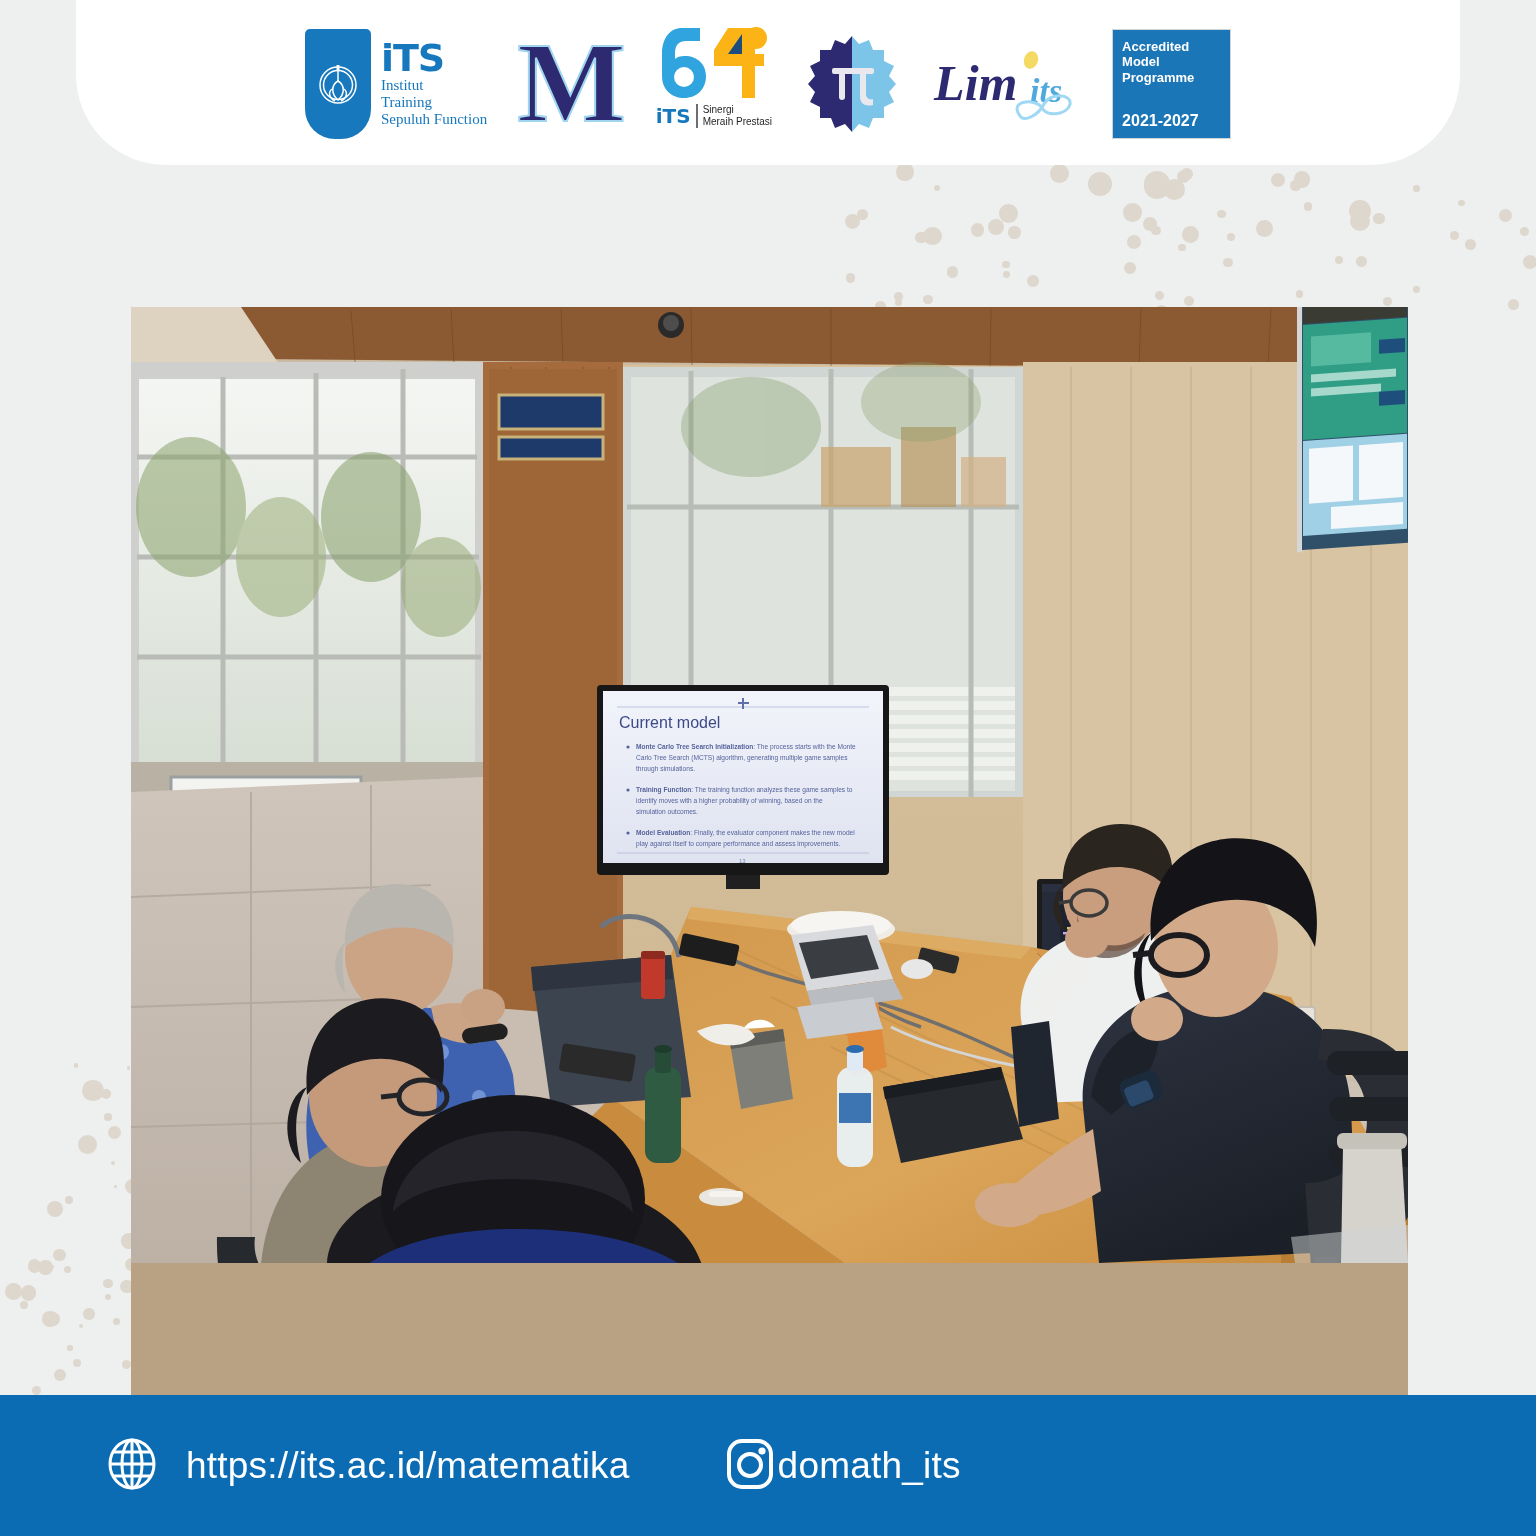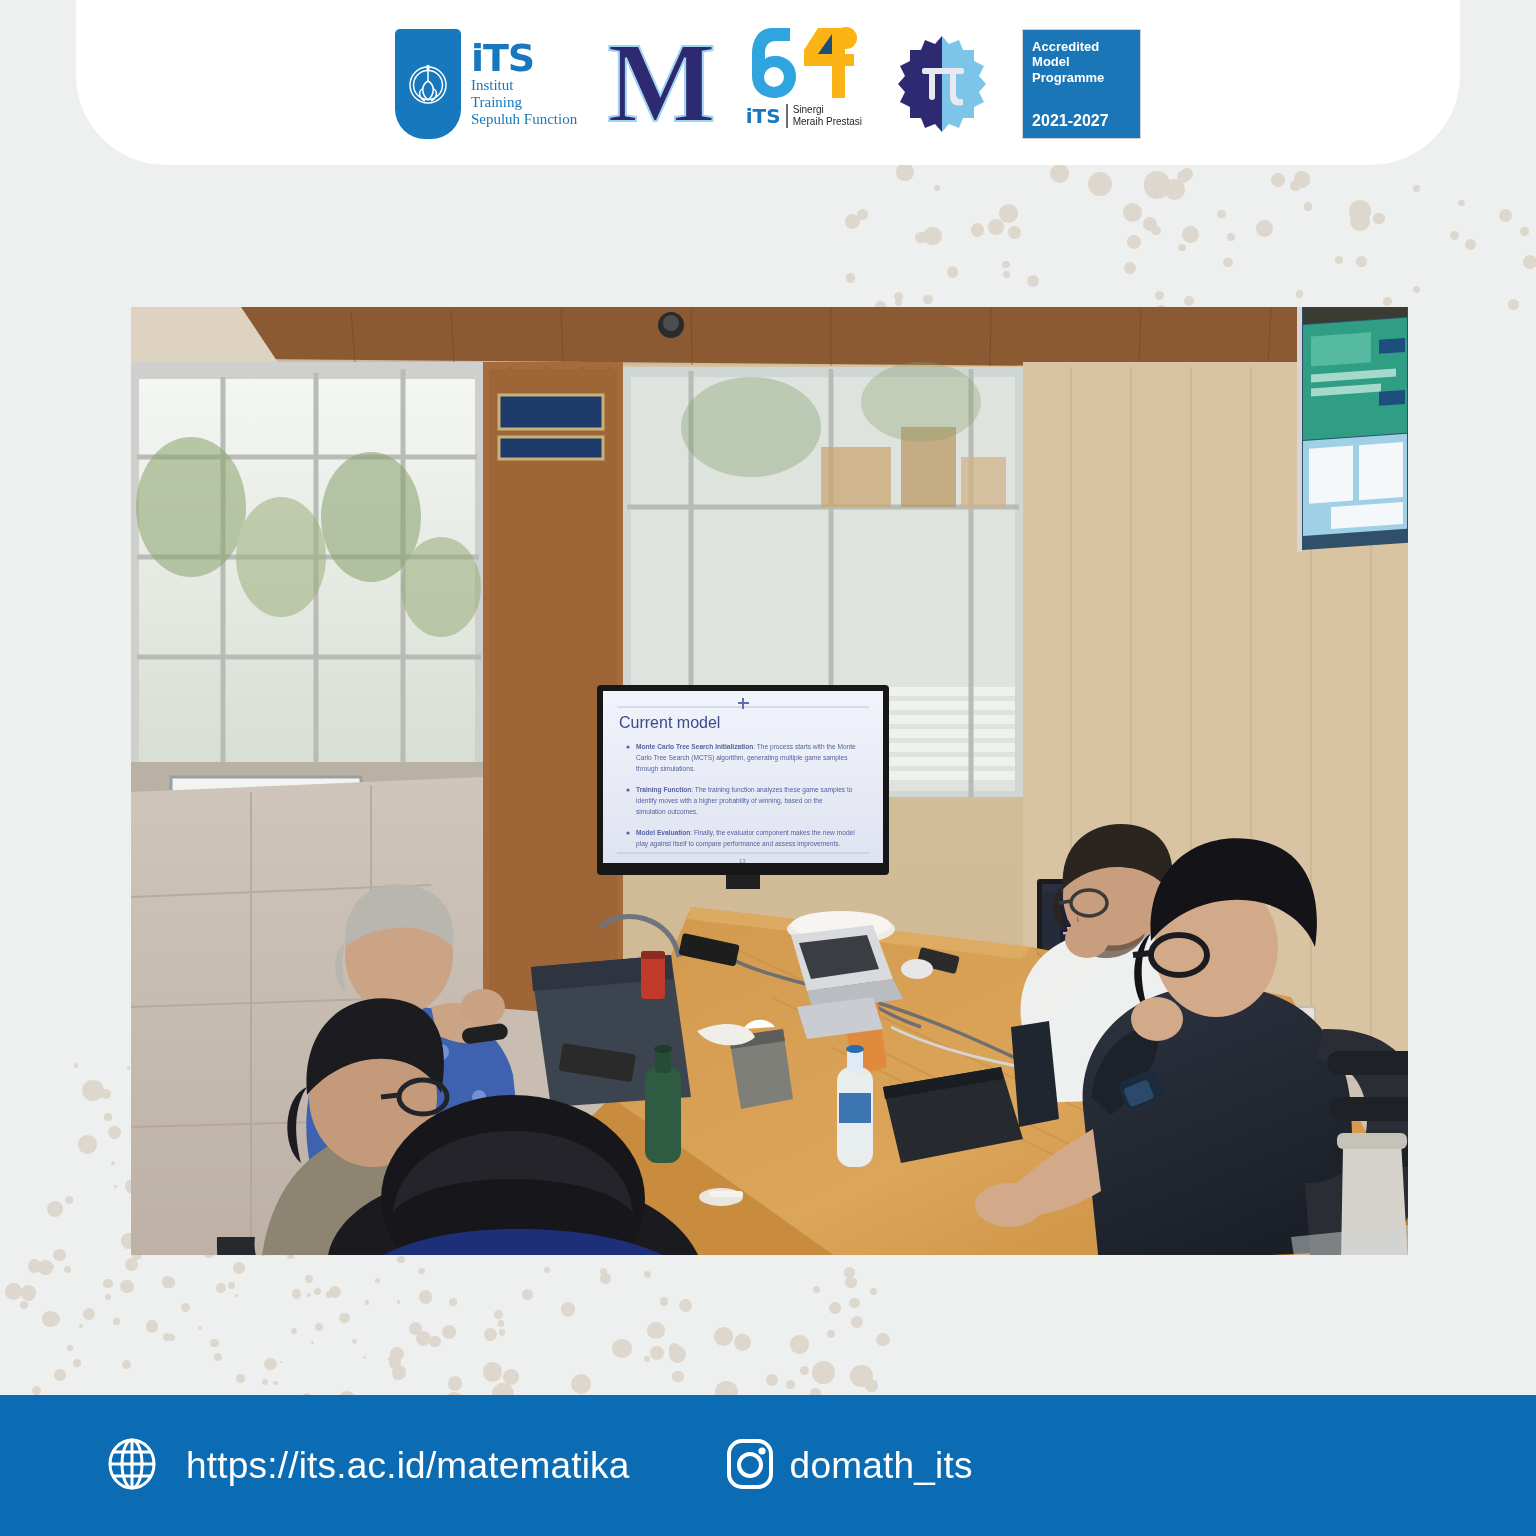--- a/index.html
+++ b/index.html
@@ -100,21 +100,21 @@
   }
   .asiin-right{
     width:100px;background:#1b76b8;color:#fff;padding:9px 8px 8px 9px;
     display:flex;flex-direction:column;justify-content:space-between;
   }
   .asiin-right .l1{font-size:13px;font-weight:bold;line-height:1.22;}
   .asiin-right .l2{font-size:16px;font-weight:bold;}
 
   
   .photo{
-    position:absolute;left:131px;top:307px;width:1277px;height:948px;
+    position:absolute;left:131px;top:307px;width:1277px;height:1228px;
     overflow:hidden;background:#b9a184;z-index:3;
   }
   .photo *{position:absolute;}
 
   
   .footer{
     position:absolute;left:0;bottom:0;width:1536px;height:141px;
     background:#0b6cb4;display:flex;align-items:center;
     z-index:6;
   }
@@ -450,20 +450,30 @@
           <g fill="#e8e8ee">
             <rect x="30" y="34" width="42" height="6" rx="2"></rect>
             <rect x="37" y="38" width="6" height="28" rx="3"></rect>
             <path d="M58 38 h6 v22 c0 4 3 6 7 5 v6 c-9 2 -13 -2 -13 -9 Z"></path>
           </g>
         </svg>
       </div>
     </div>
 
 
+    <div class="logo">
+      <div class="limits">
+        <div class="limits-word">Lim</div>
+        <div class="limits-its">its</div>
+        <svg width="150" height="92" viewBox="0 0 150 92" style="position:absolute;left:0;top:0;">
+          <ellipse cx="99" cy="22" rx="7" ry="9" fill="#f4da62" transform="rotate(18 99 22)"></ellipse>
+          <path d="M88 78 C76 62 104 60 110 70 C116 80 136 76 138 66 C140 56 118 54 112 66 C106 78 92 84 88 78 Z" fill="none" stroke="#9ed8f2" stroke-width="3"></path>
+        </svg>
+      </div>
+    </div>
 
     <div class="logo">
       <div class="asiin">
         <div class="asiin-right">
           <div class="l1">
             <div>Accredited</div>
             <div>Model</div>
             <div>Programme</div>
           </div>
           <div class="l2">2021-2027</div>
@@ -888,21 +898,21 @@
           <path d="M6 14 H46"></path>
           <path d="M4 26 H48"></path>
           <path d="M6 38 H46"></path>
         </g>
       </svg>
     </span>
     <span class="f-label">https://its.ac.id/matematika</span>
   </div>
 
 
-  <div class="f-item" style="margin-left:96px;gap:16px;">
+  <div class="f-item" style="margin-left:96px;gap:4px;">
     <span class="f-icon">
       <svg width="48" height="52" viewBox="0 0 48 52">
         <rect x="3" y="3" width="42" height="46" rx="13" fill="none" stroke="#ffffff" stroke-width="4"></rect>
         <circle cx="24" cy="27" r="11" fill="none" stroke="#ffffff" stroke-width="4"></circle>
         <circle cx="36" cy="13" r="3.6" fill="#ffffff"></circle>
       </svg>
     </span>
     <span class="f-label">domath_its</span>
   </div>
 

